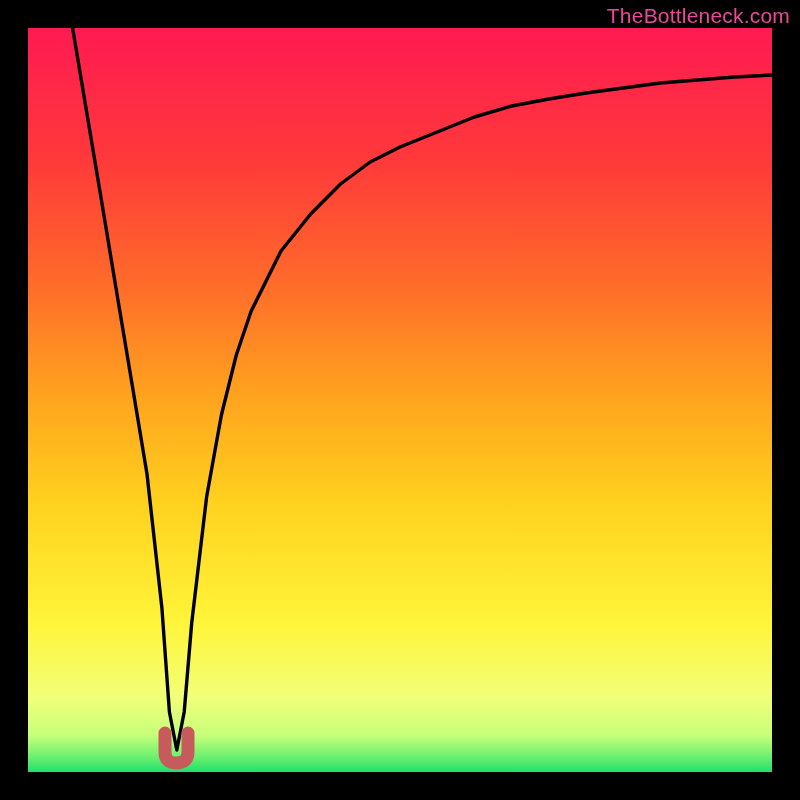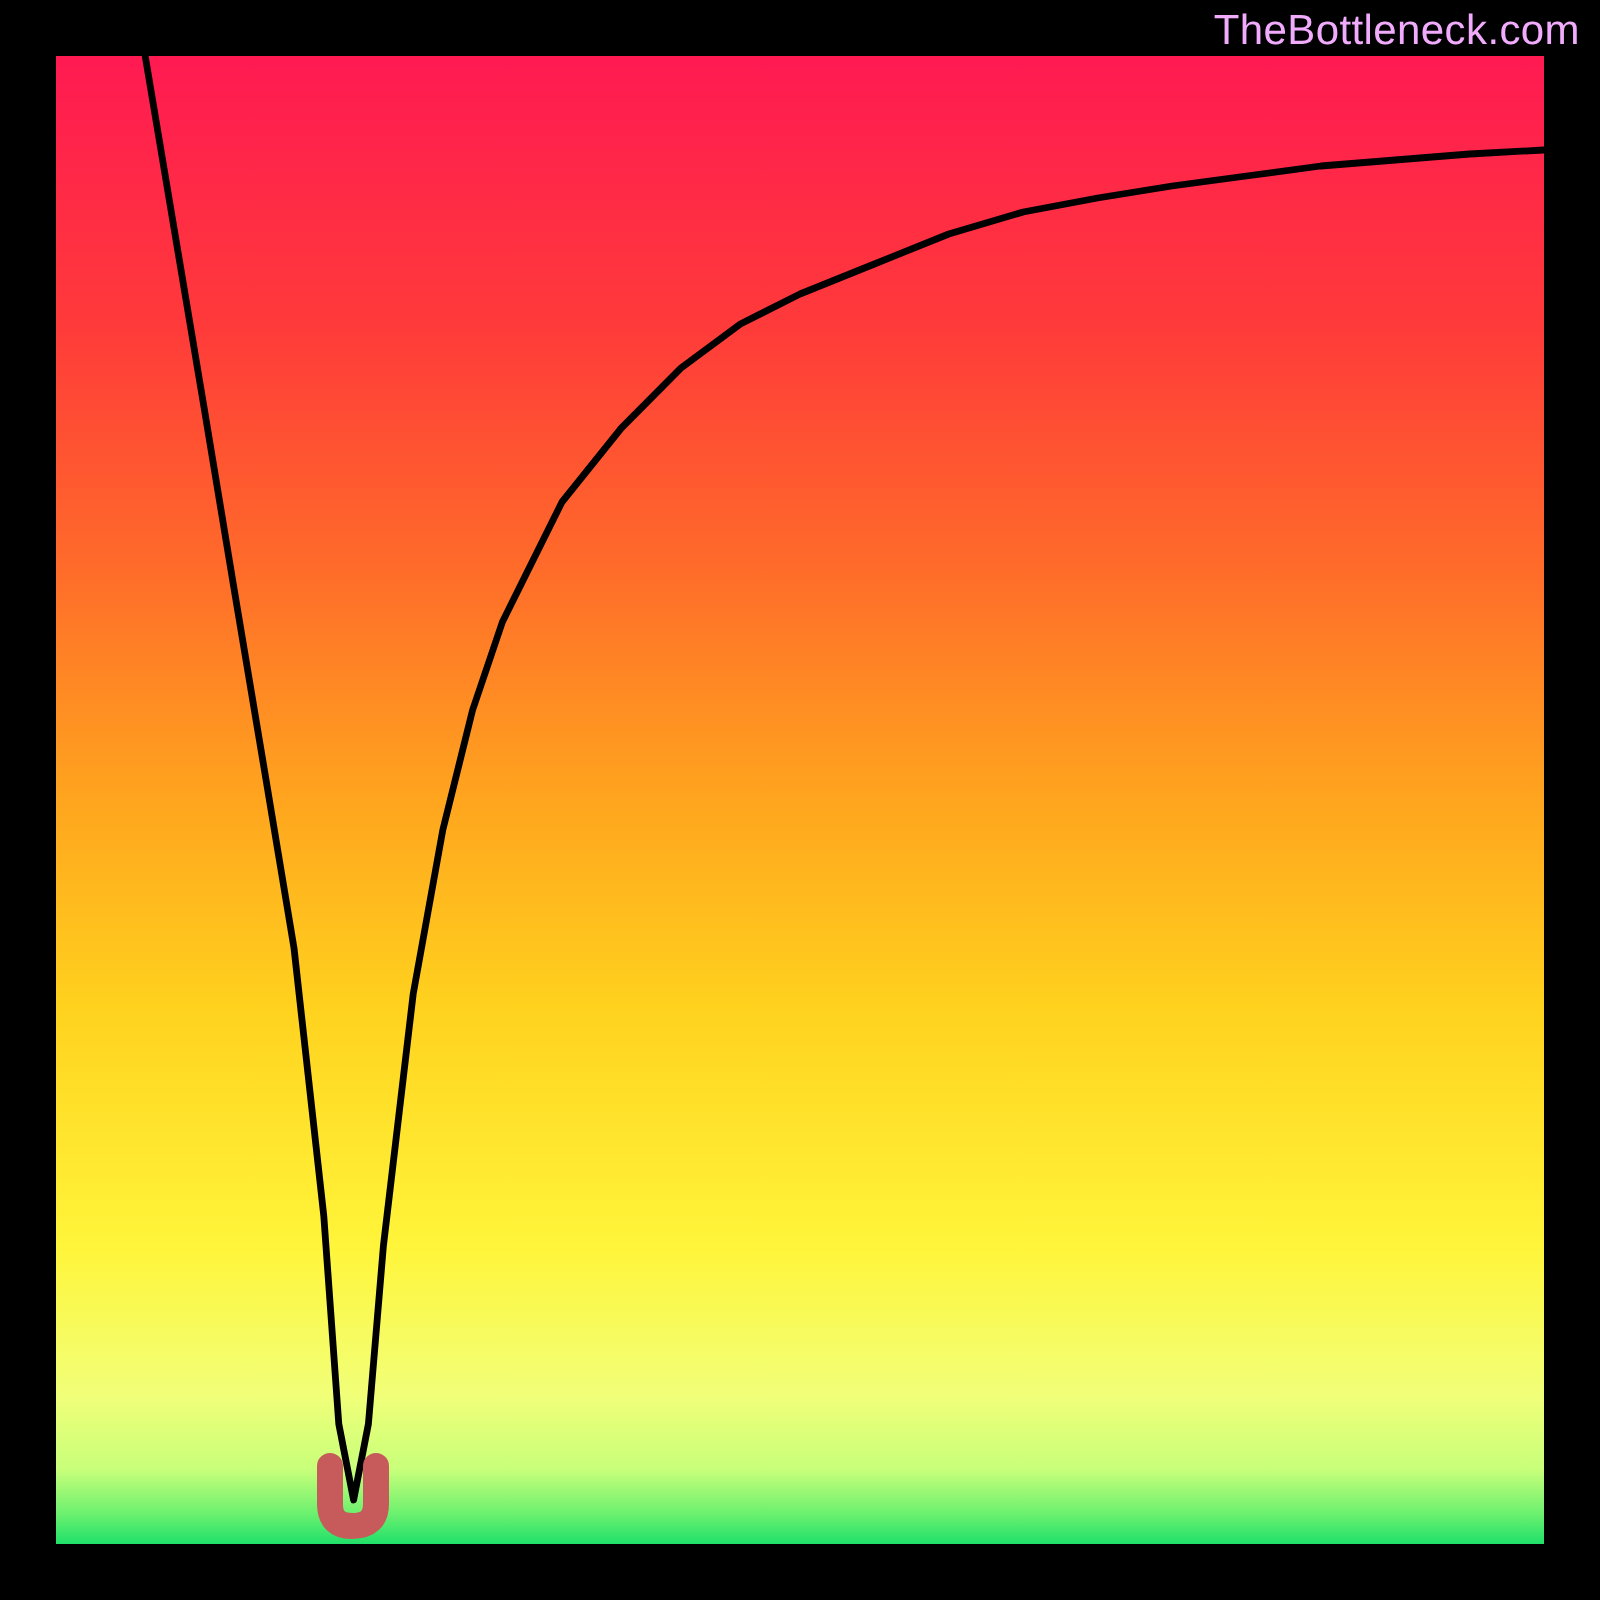--- a/index.html
+++ b/index.html
@@ -23,21 +23,21 @@
     position: absolute;
     left: 0;
     top: 0;
     width: 744px;
     height: 744px;
   }
   .watermark {
     position: absolute;
     top: 4px;
     right: 10px;
-    color: #f0abfc;
+    color: #ec4899;
     font-size: 21px;
     font-weight: 500;
     letter-spacing: 0.2px;
     font-family: Arial, Helvetica, sans-serif;
   }
 </style>
 </head>
 <body>
 
 <div class="frame">

